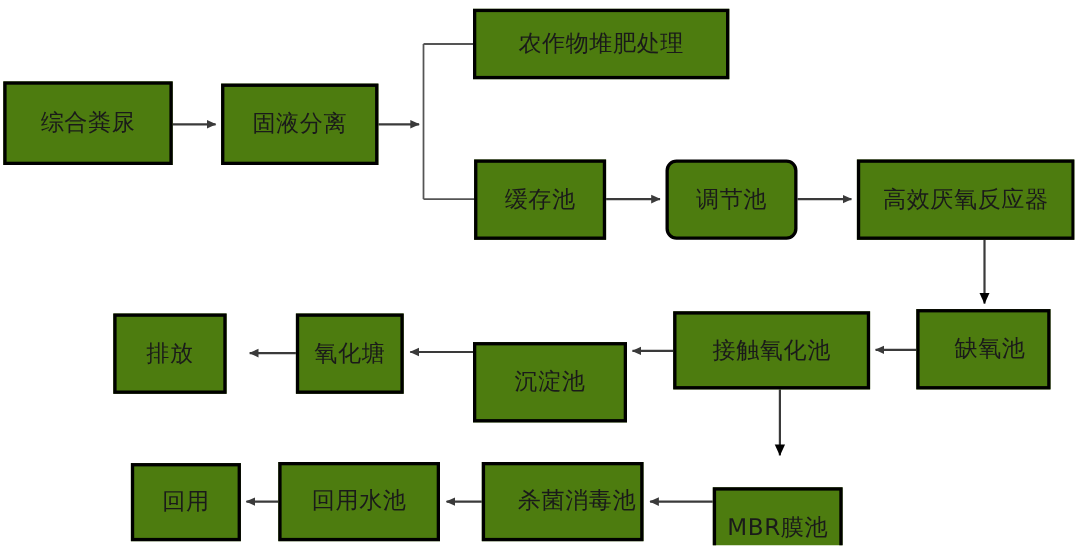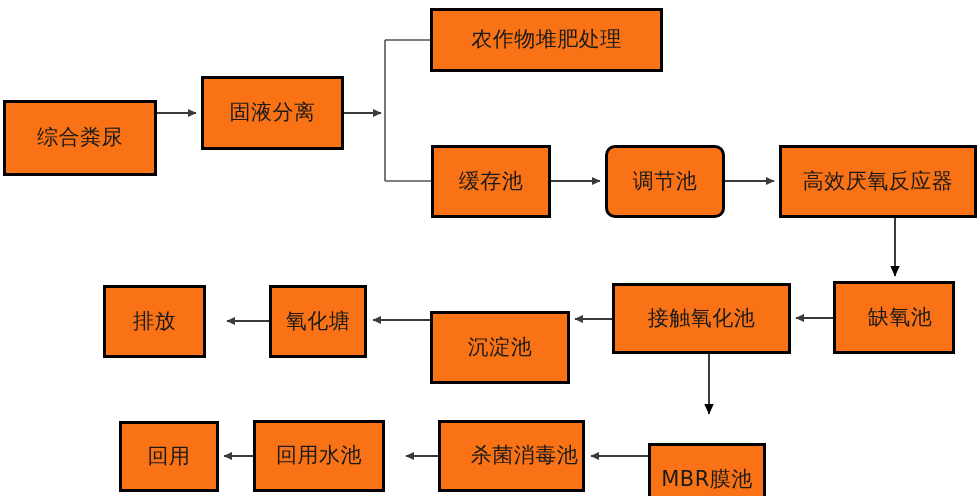--- a/index.html
+++ b/index.html
@@ -12,21 +12,21 @@
     width: 977px;
     height: 496px;
     background: #ffffff;
     overflow: hidden;
     font-family: "DejaVu Sans", "Liberation Sans", sans-serif;
   }
   .node {
     position: absolute;
     box-sizing: border-box;
     border: 3px solid #000000;
-    background: #f97316;
+    background: #4d7c0f;
     display: flex;
     align-items: center;
     justify-content: center;
     text-align: center;
     color: #1a1a1a;
     font-size: 21px;
     line-height: 1.1;
     letter-spacing: 0.5px;
     white-space: nowrap;
   }
@@ -93,21 +93,21 @@
 
     <path class="wire" d="M709,354 L709,414" marker-end="url(#ahb)"></path>
 
     <path class="wire" d="M648,456 L591,456" marker-end="url(#ah)"></path>
 
     <path class="wire" d="M438,456 L406,456" marker-end="url(#ah)"></path>
 
     <path class="wire" d="M253,456 L224,456" marker-end="url(#ah)"></path>
   </svg>
 
-  <div class="node" style="left: 3px; top: 74px; width: 154px; height: 76px; margin-top: 26px;">
+  <div class="node" style="left: 3px; top: 74px; width: 154px; height: 76px;">
     <span>综合粪尿</span>
   </div>
   <div class="node" style="left: 201px; top: 76px; width: 143px; height: 74px;">
     <span>固液分离</span>
   </div>
   <div class="node" style="left: 430px; top: 8px; width: 233px; height: 64px;">
     <span>农作物堆肥处理</span>
   </div>
   <div class="node" style="left: 431px; top: 145px; width: 120px; height: 73px;">
     <span>缓存池</span>
@@ -132,20 +132,20 @@
   </div>
   <div class="node" style="left: 103px; top: 285px; width: 103px; height: 73px;">
     <span>排放</span>
   </div>
   <div class="node" style="left: 648px; top: 419px; width: 118px; height: 73px; margin-top: 24px;">
     <span>MBR膜池</span>
   </div>
   <div class="node" style="left: 438px; top: 420px; width: 147px; height: 72px; padding-left: 26px;">
     <span>杀菌消毒池</span>
   </div>
-  <div class="node" style="left: 253px; top: 420px; width: 132px; height: 72px;">
+  <div class="node" style="left: 253px; top: 420px; width: 147px; height: 72px;">
     <span>回用水池</span>
   </div>
   <div class="node" style="left: 119px; top: 421px; width: 100px; height: 71px;">
     <span>回用</span>
   </div>
 
 </div>
 
 </body></html>

